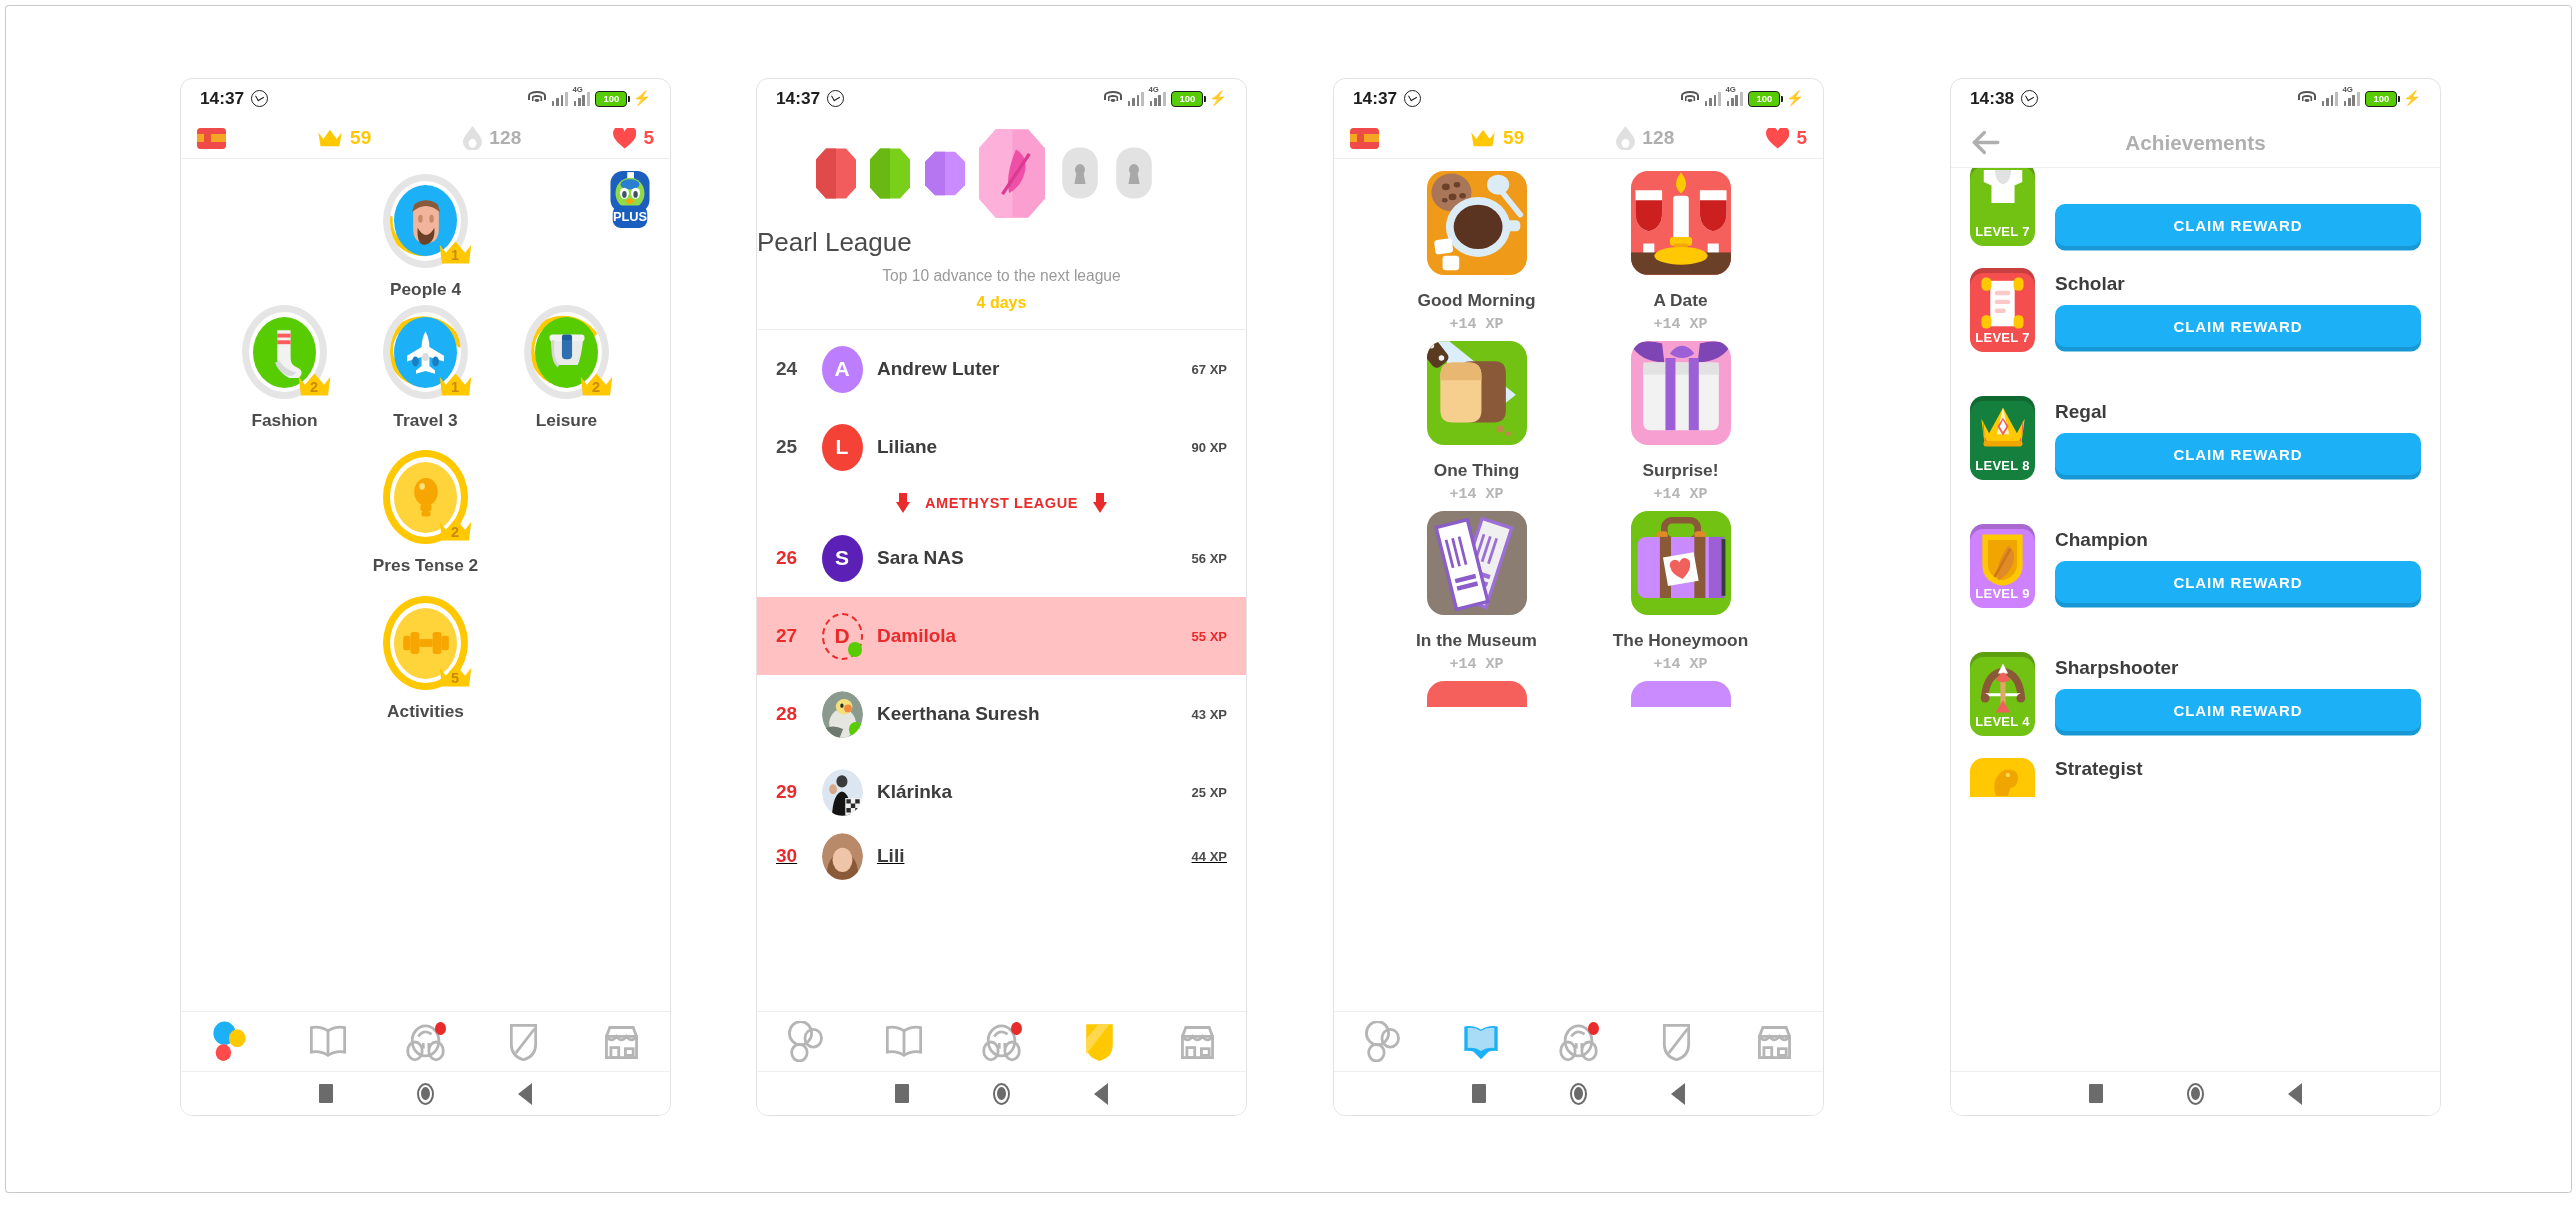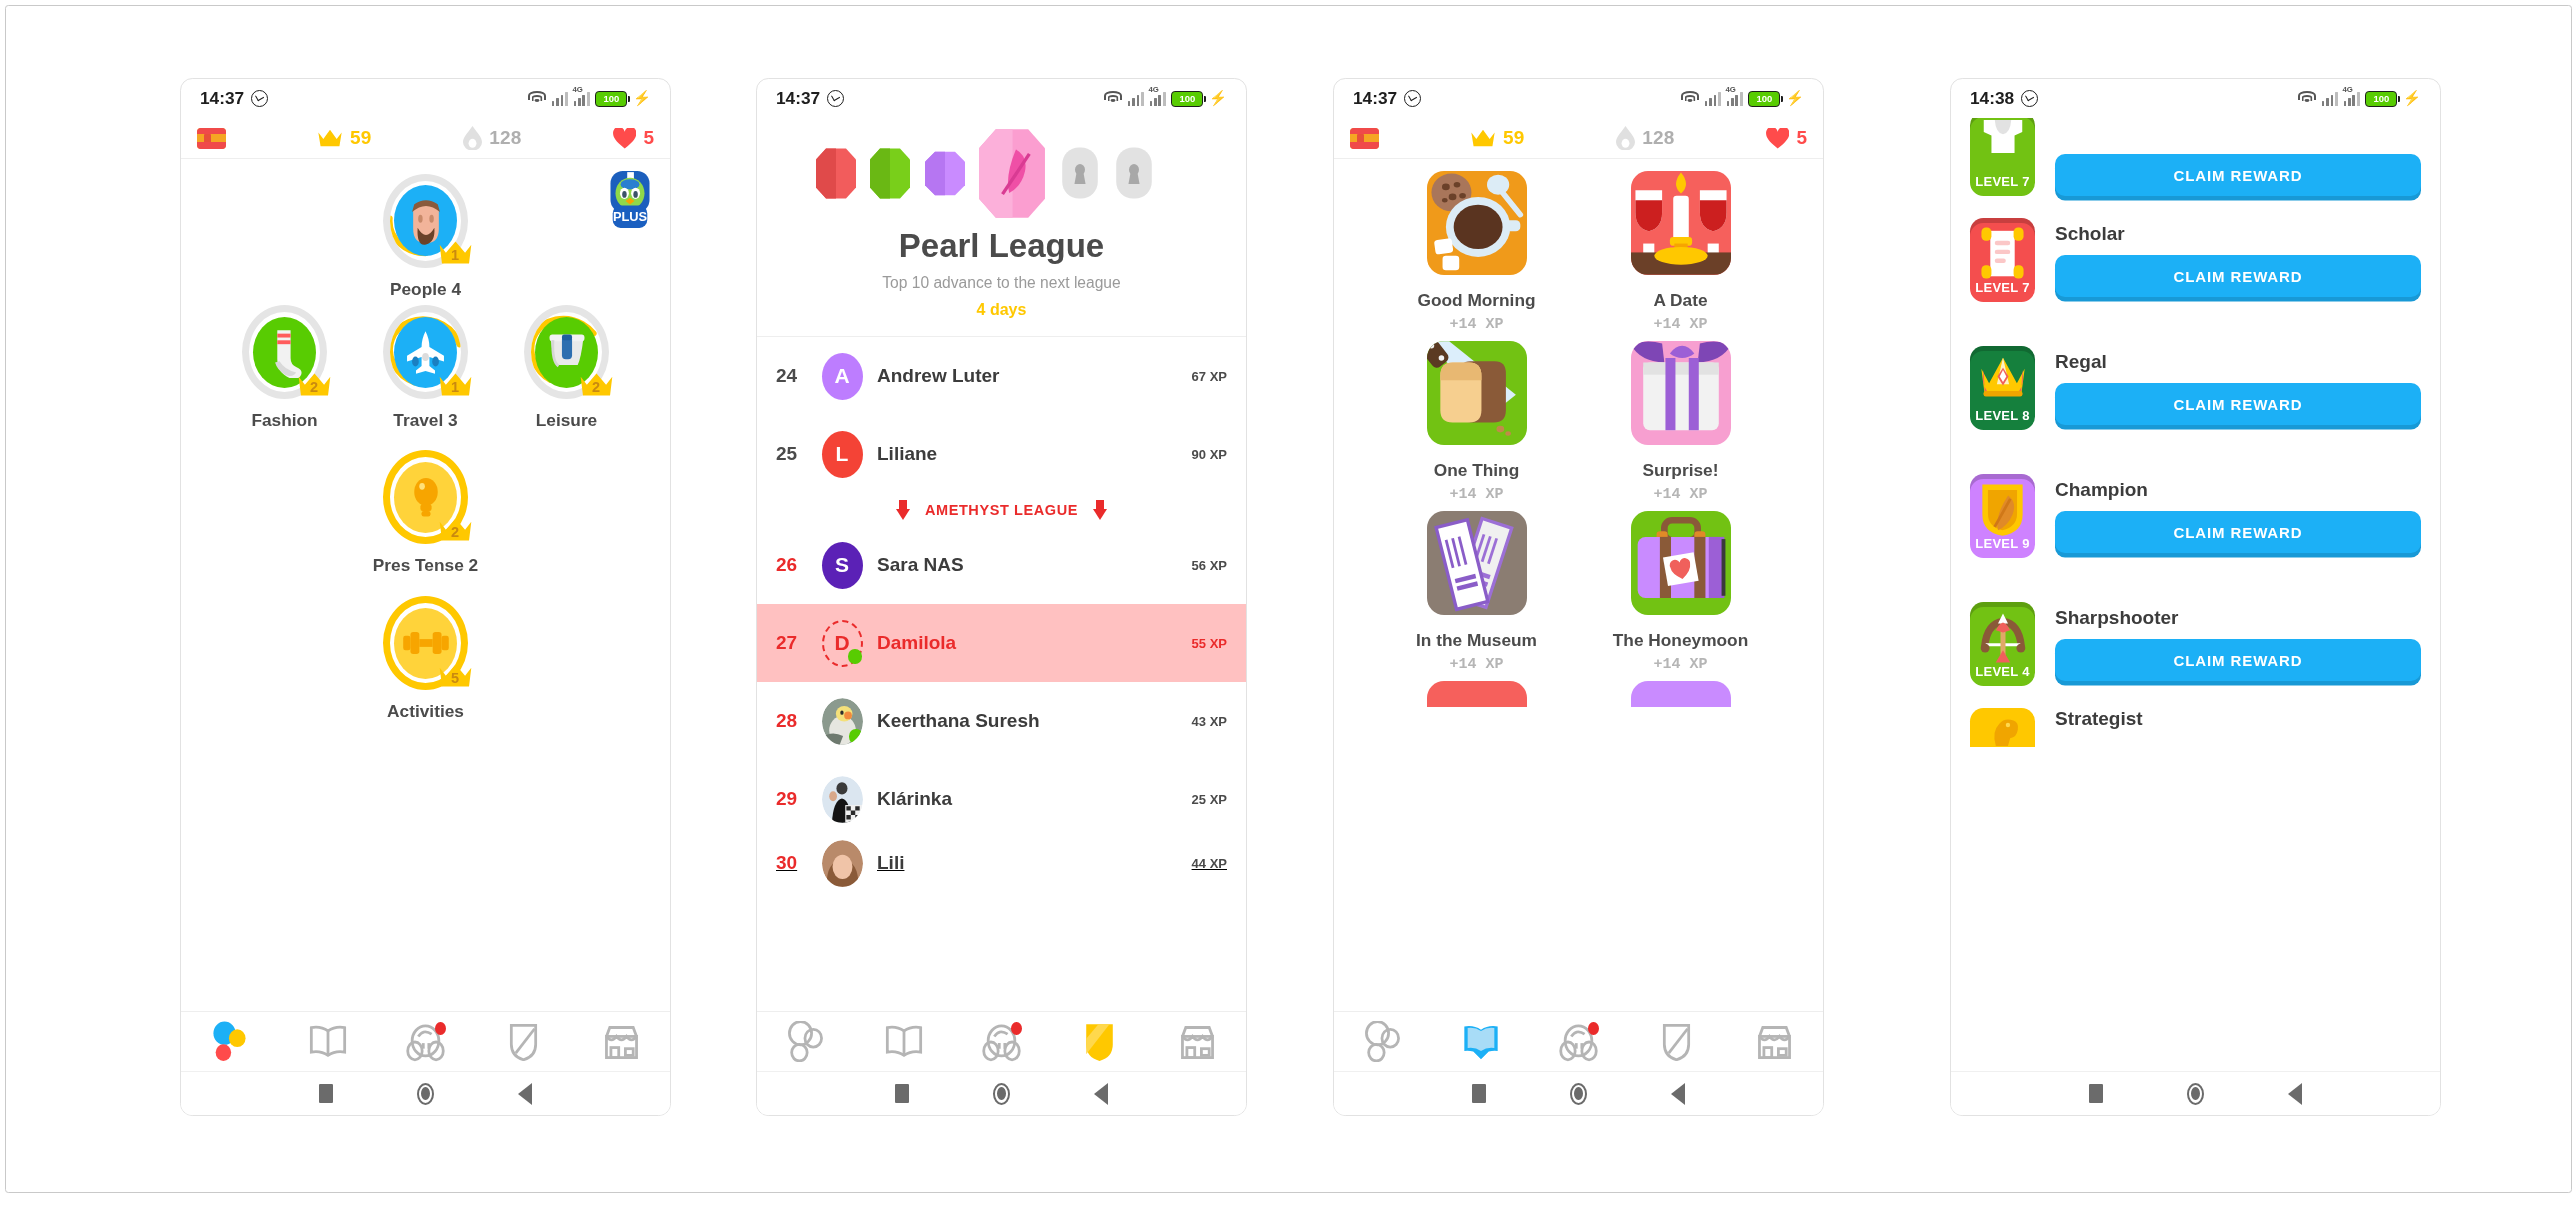--- a/index.html
+++ b/index.html
@@ -129,21 +129,21 @@
              display:flex;align-items:center;justify-content:center;}
   .sk-circle i{width:9px;height:13.4px;background:#6b6b6b;border-radius:50%;}
   .sk-tri{width:0;height:0;border-top:11px solid transparent;border-bottom:11px solid transparent;
           border-right:14.5px solid #6b6b6b;}
 
   
   .league-head{padding:0; border-bottom:1.1px solid #eee; padding-bottom:17px;}
   .gemrow{display:flex;align-items:center;justify-content:center;gap:14.5px;height:106px;overflow:hidden;
           padding-top:6.7px;}
   .gem{flex:none;}
-  .league-title{text-align:center;font-size:33px;font-weight:700;color:#4b4b4b;margin-top:3.3px;}
+  .league-title{font-size:26px;font-weight:400;color:#4b4b4b;margin-top:3.3px;}
   .league-sub{text-align:center;font-size:15.6px;color:#9a9a9a;margin-top:9px;}
   .league-days{text-align:center;font-size:16px;font-weight:700;color:#ffc800;margin-top:9px;}
   .lb{padding:0;}
   .lb-row{display:flex;align-items:center;height:78px;padding:0 19px;gap:14.5px;}
   .lb-row.me{background:#ffc1c1;}
   .lb-rank{width:31px;font-size:19px;font-weight:700;color:#4b4b4b;text-align:left;flex:none;}
   .lb-rank.red{color:#ea2b2b;}
   .lb-av{width:41px;height:47px;border-radius:50%;flex:none;position:relative;
          display:flex;align-items:center;justify-content:center;
          color:#fff;font-size:21px;font-weight:700;overflow:visible;}
@@ -989,20 +989,29 @@
               <b></b>
             </span>
         </span>
         <span class="battery">
           <span class="batt-box">100</span>
         </span>
         <span class="bolt">⚡</span>
       </div>
     </div>
 
+    <div class="appbar">
+      <div class="backarrow">
+        <svg width="29" height="29" viewBox="0 0 52 52">
+          <path d="M24 8 L6 26 L24 44" fill="none" stroke="#afafaf" stroke-width="6" stroke-linecap="round" stroke-linejoin="round"></path>
+          <line x1="6" y1="26" x2="48" y2="26" stroke="#afafaf" stroke-width="6" stroke-linecap="round"></line>
+        </svg>
+      </div>
+      <div class="appbar-title">Achievements</div>
+    </div>
 
     <div class="ach-list">
 
       <div class="ach-row clip-top">
         <div class="ach-badge" style="background:#72c213">
           <div class="glyph">
             <svg width="50" height="33" viewBox="0 0 90 60">
               <path d="M10 0 h70 v22 l-14 6 v32 h-42 v-32 l-14-6Z" fill="#fff"></path>
               <path d="M30 0 h30 q-2 24-15 26 q-13-2-15-26Z" fill="#e2e2e2"></path>
             </svg>

